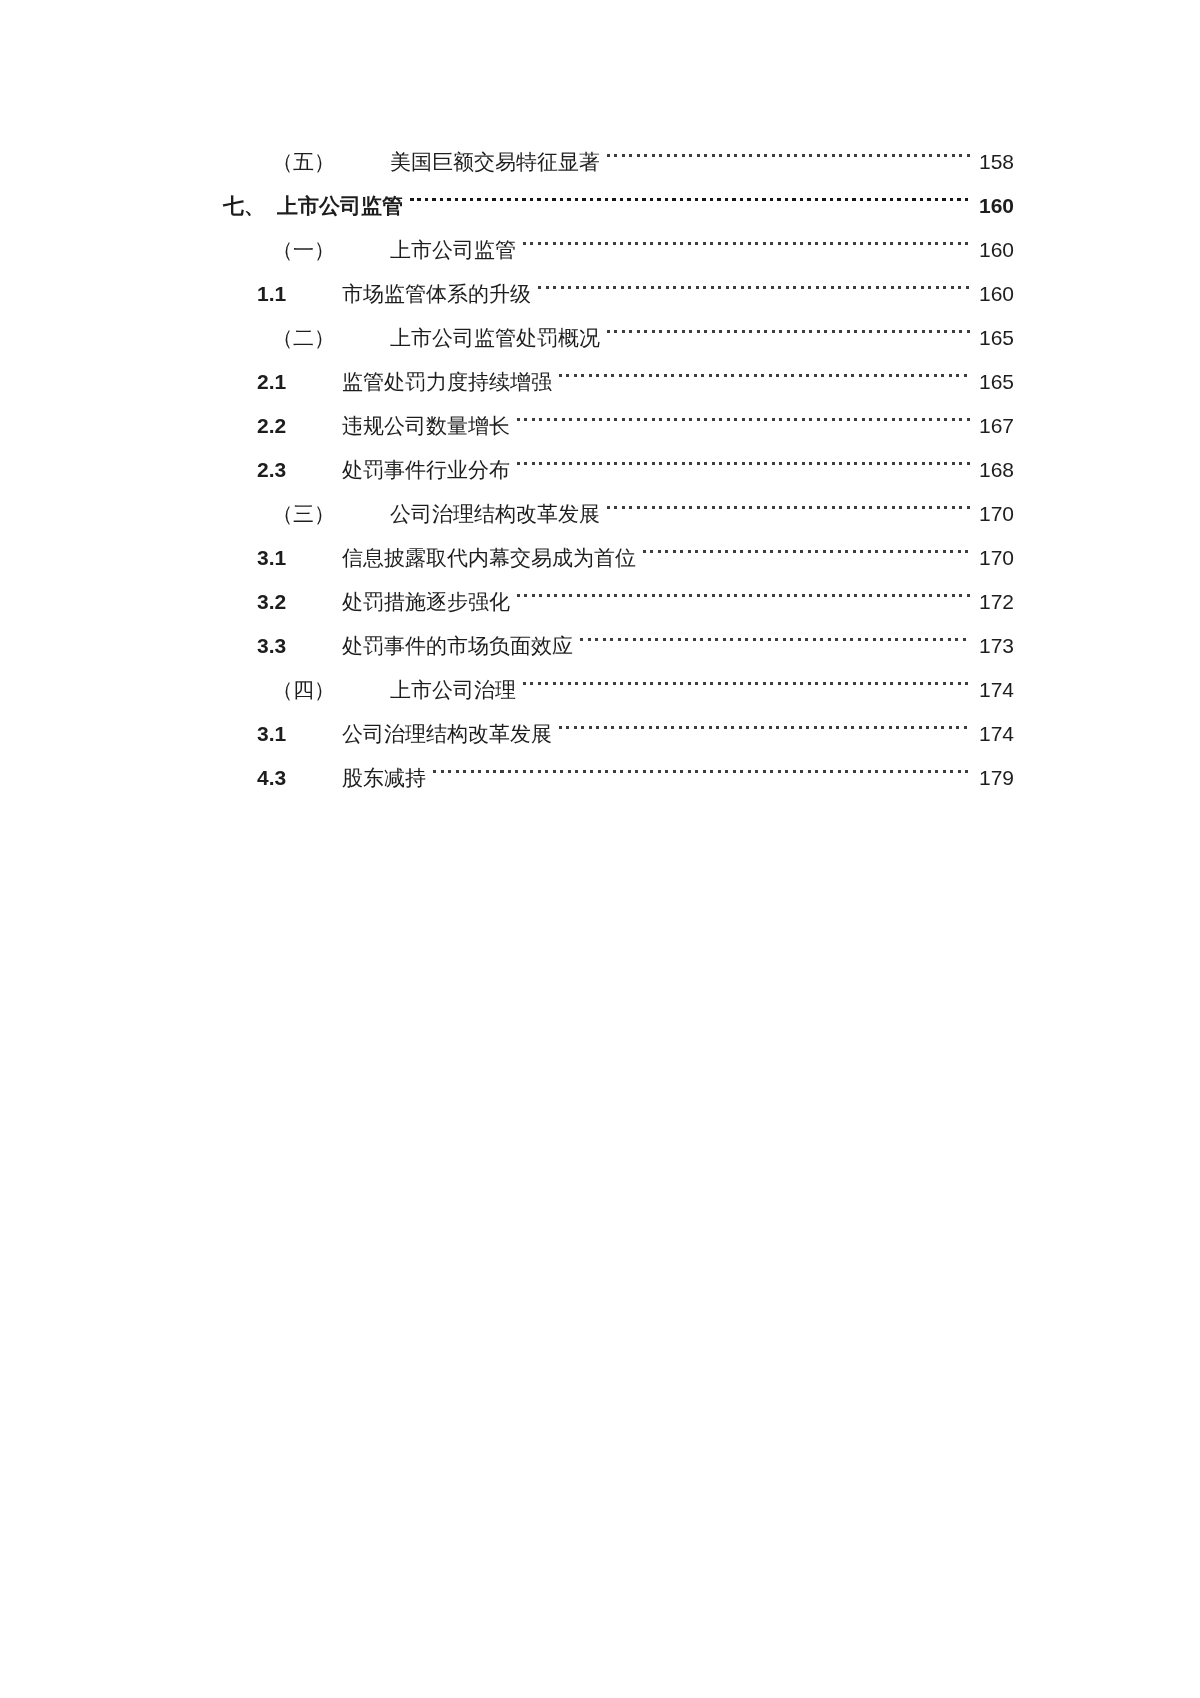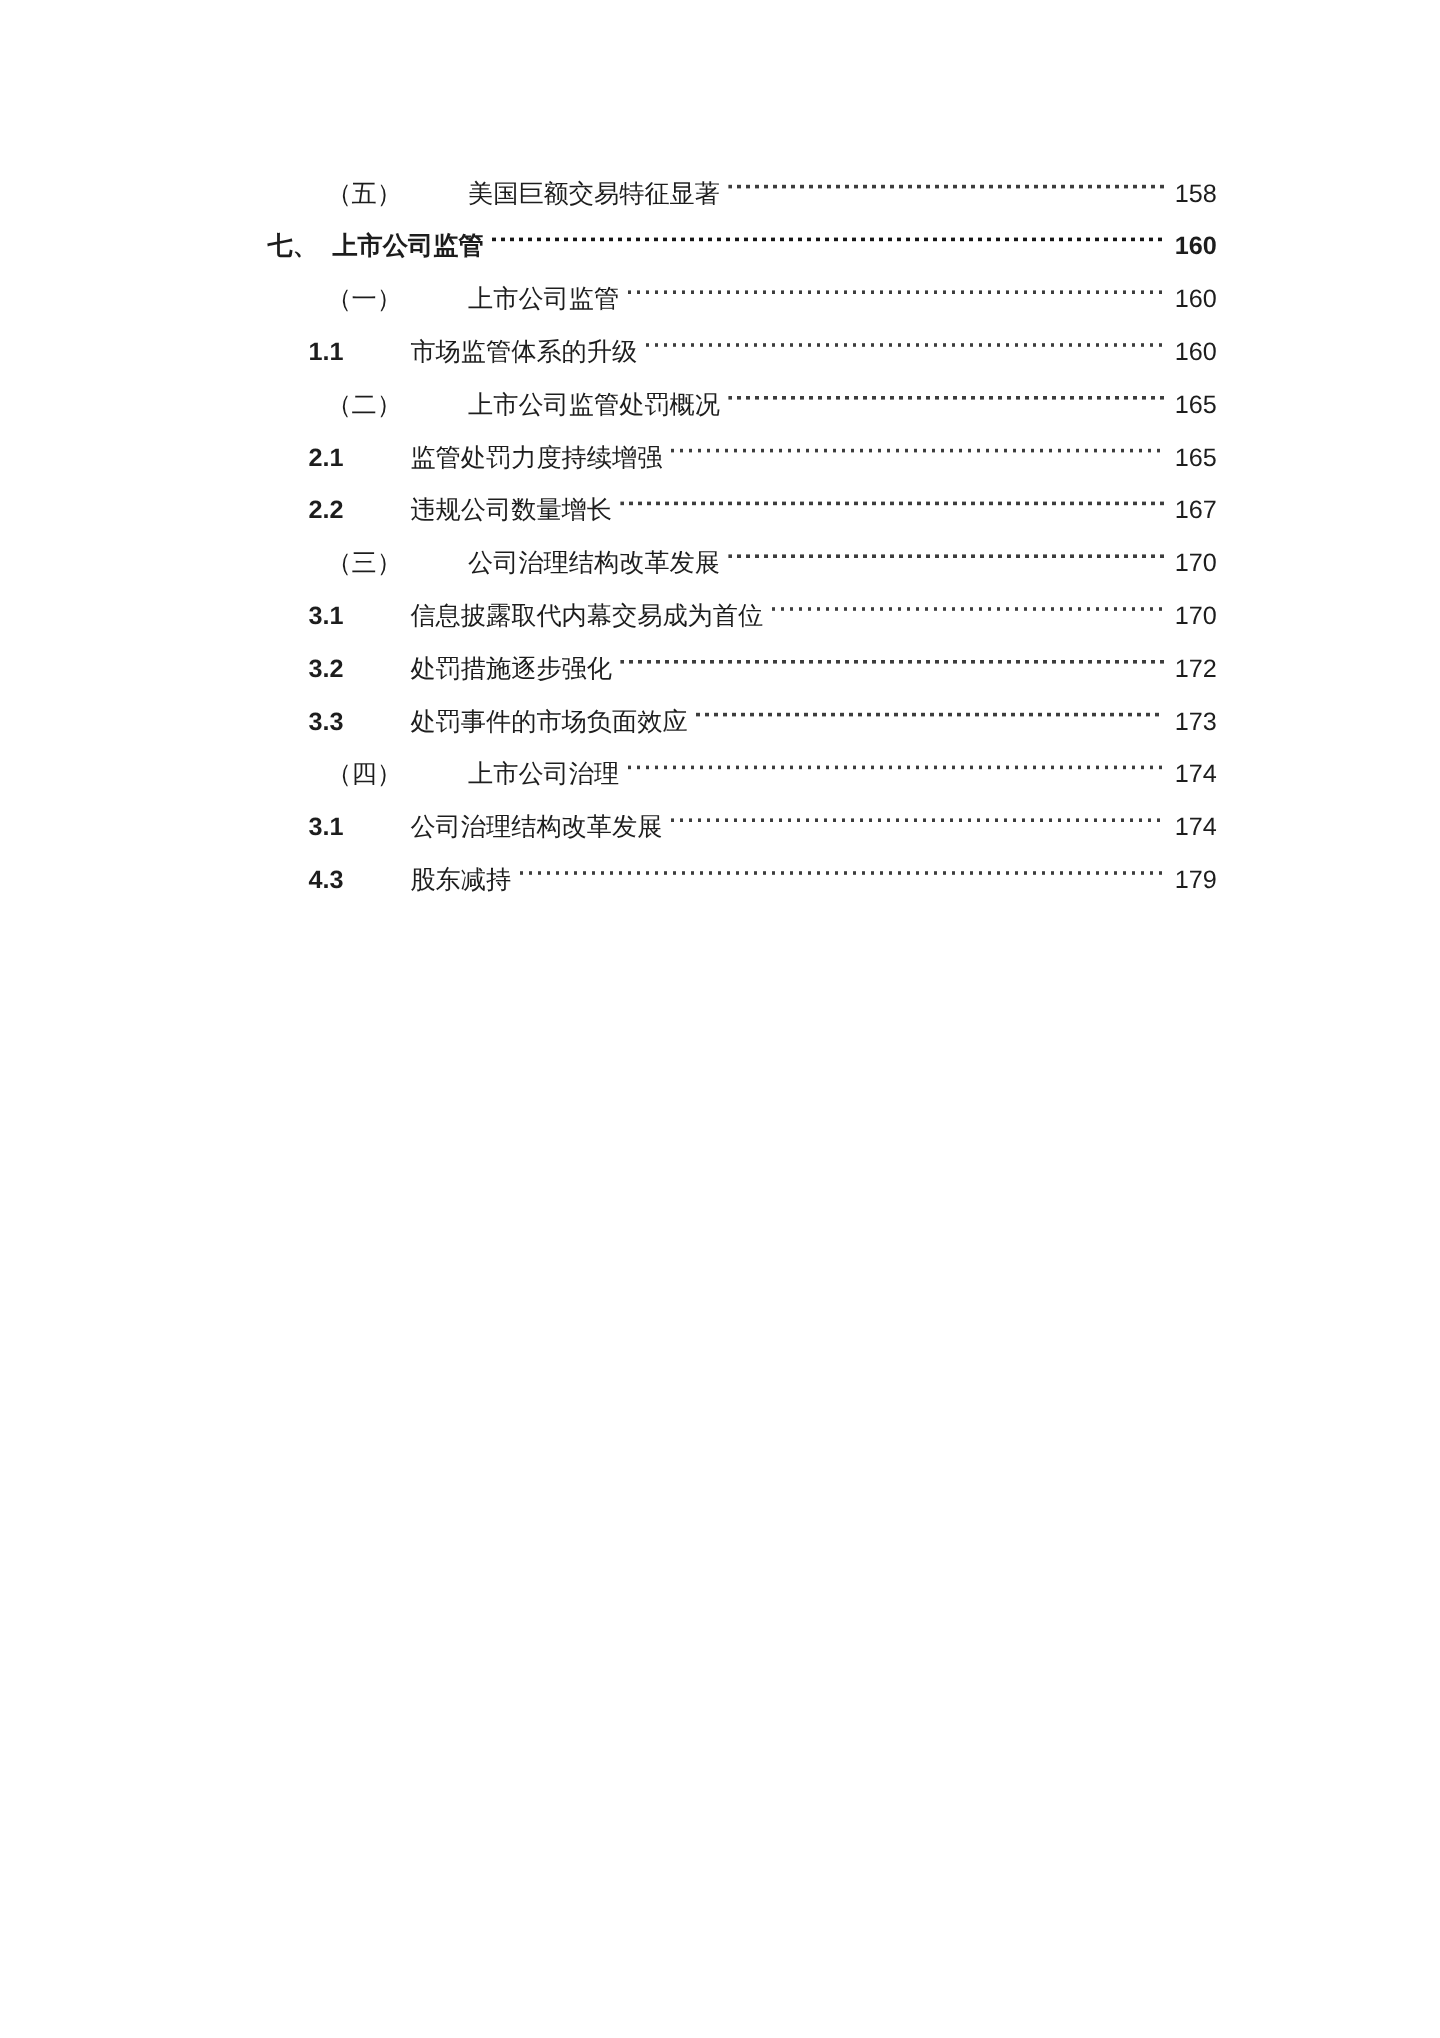--- a/index.html
+++ b/index.html
@@ -107,20 +107,26 @@
     <span class="title">监管处罚力度持续增强</span>
     <span class="leader"></span>
     <span class="pagenum">165</span>
   </div>
       <div class="toc-row level-3">
     <span class="num">2.2</span>
     <span class="title">违规公司数量增长</span>
     <span class="leader"></span>
     <span class="pagenum">167</span>
   </div>
+      <div class="toc-row level-3">
+    <span class="num">2.3</span>
+    <span class="title">处罚事件行业分布</span>
+    <span class="leader"></span>
+    <span class="pagenum">168</span>
+  </div>
       <div class="toc-row level-2">
     <span class="num">（三）</span>
     <span class="title">公司治理结构改革发展</span>
     <span class="leader"></span>
     <span class="pagenum">170</span>
   </div>
       <div class="toc-row level-3">
     <span class="num">3.1</span>
     <span class="title">信息披露取代内幕交易成为首位</span>
     <span class="leader"></span>

